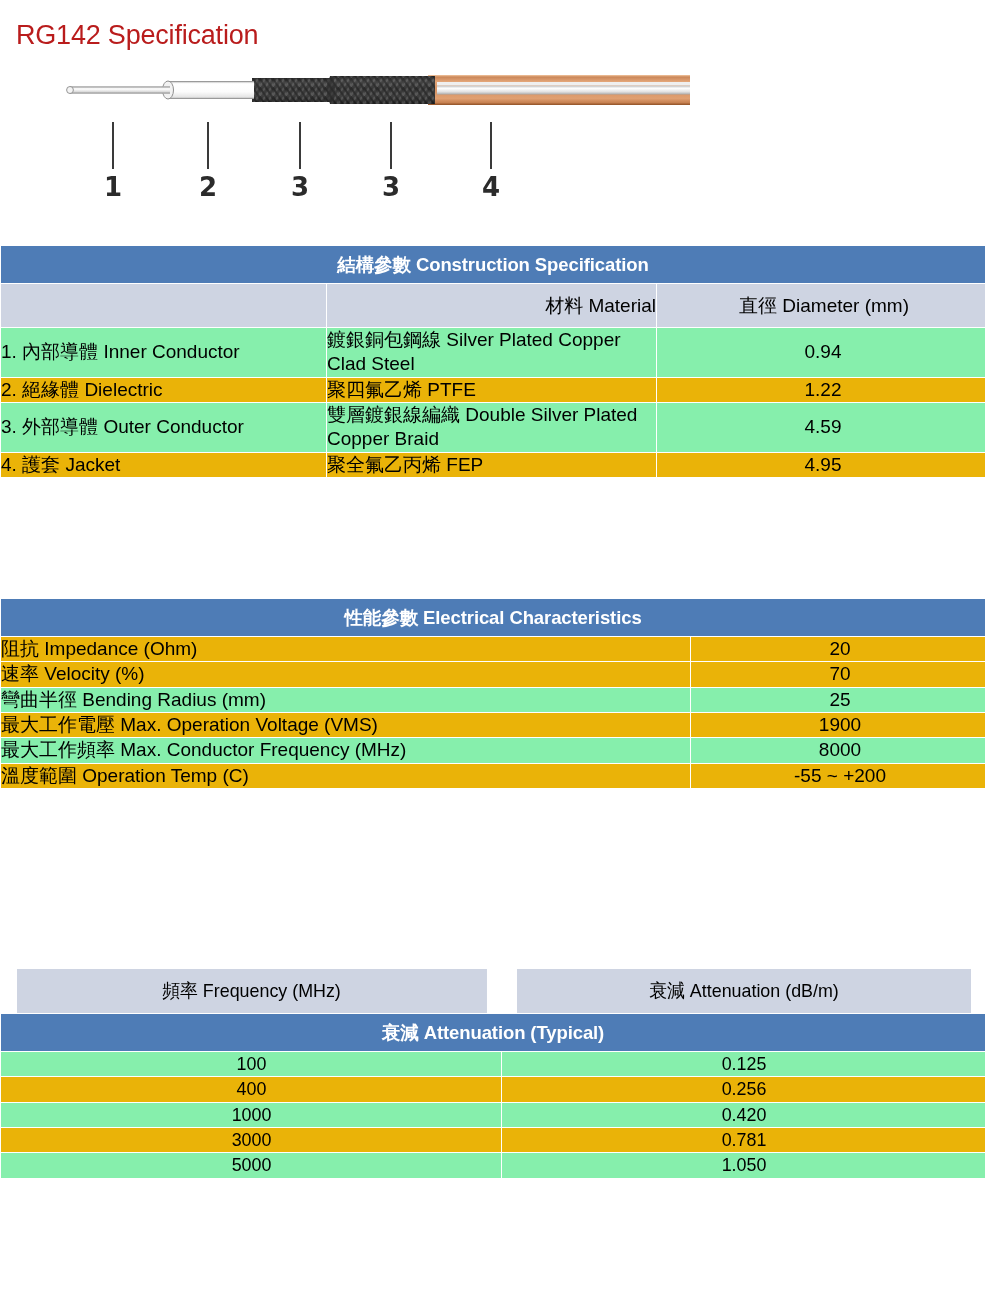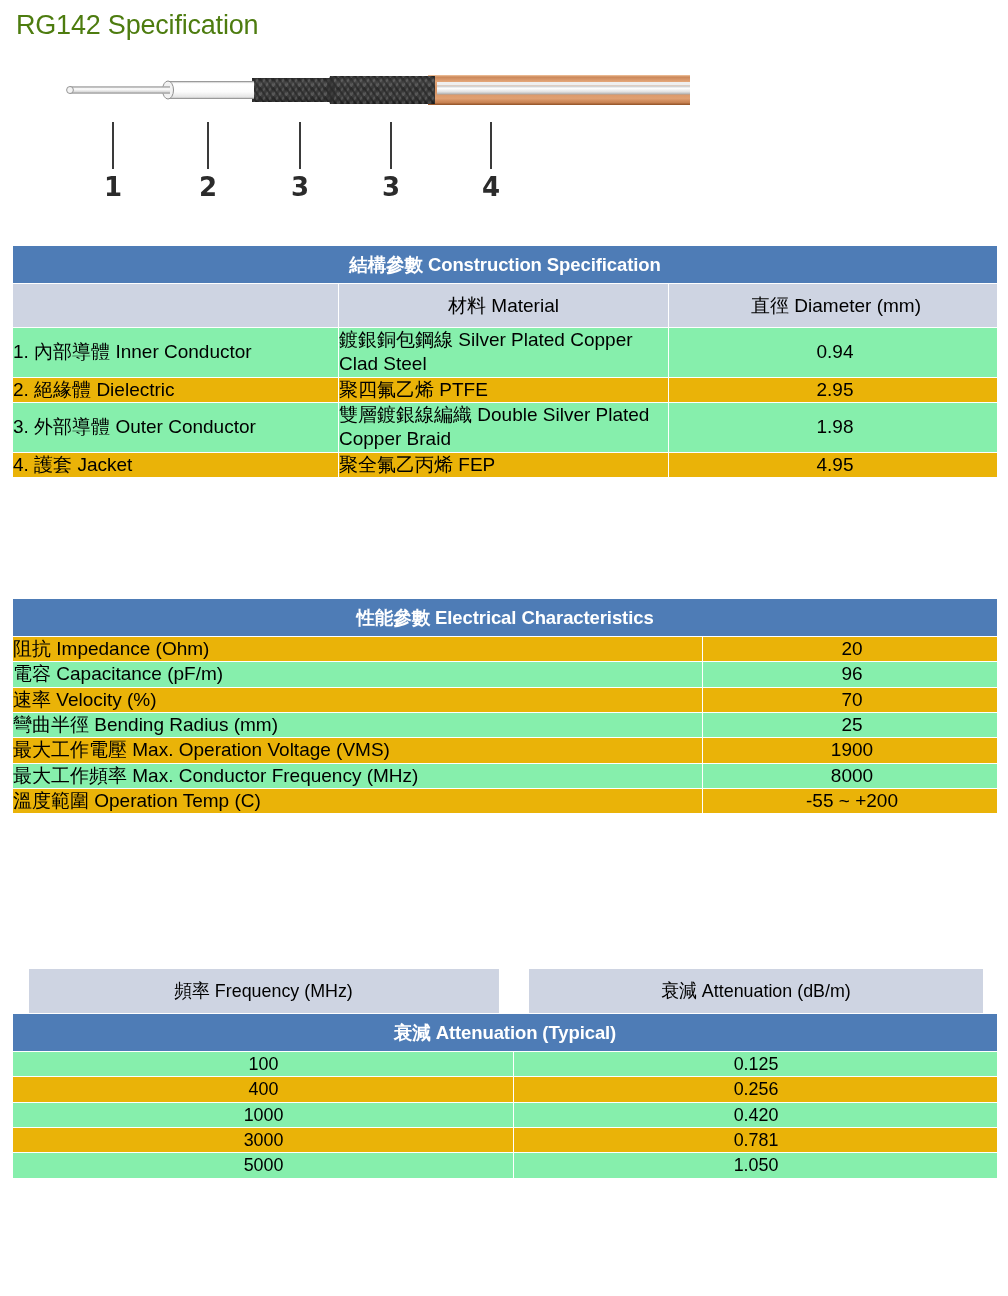--- a/index.html
+++ b/index.html
@@ -13,25 +13,25 @@
     position: relative;
     font-family: "Liberation Sans", "DejaVu Sans", sans-serif;
     color: #000000;
     overflow: hidden;
   }
 
   
   .page-title {
     position: absolute;
     left: 16px;
-    top: 10px;
+    top: 20px;
     font-size: 27px;
     font-weight: 400;
     letter-spacing: -0.2px;
-    color: #4d7c0f;
+    color: #b91c1c;
     white-space: nowrap;
   }
 
   
   .diagram {
     position: absolute;
     left: 0;
     top: 60px;
     width: 1008px;
     height: 165px;
@@ -50,21 +50,21 @@
     font-size: 26px;
     font-weight: 700;
     color: #2b2b2b;
     transform: translateX(-50%);
     font-family: "DejaVu Sans", sans-serif;
   }
 
   
   .spec-table {
     position: absolute;
-    left: 12px;
+    left: 0;
     width: 985px;
     border-collapse: collapse;
     table-layout: fixed;
   }
   .spec-table td, .spec-table th {
     border: 1px solid #ffffff;
     padding: 0;
     vertical-align: middle;
   }
   .tbl-title {
@@ -76,21 +76,21 @@
     height: 37px;
     letter-spacing: -0.1px;
     border: 1px solid #ffffff;
   }
   .col-head {
     background: #ced4e2;
     font-size: 19px;
     font-weight: 400;
     height: 43px;
     padding-left: 12px;
-    text-align: center;
+    text-align: right;
   }
   .col-head.center { text-align: center; padding-left: 6px; }
   .row-odd  { background: #86efac; }
   .row-even { background: #eab308; }
   .cell {
     font-size: 19px;
     padding: 7px 12px;
     line-height: 1.28;
     text-align: left;
   }
@@ -208,26 +208,26 @@
       <td class="col-head center">直徑 Diameter (mm)</td>
     </tr>
     <tr class="row-odd">
       <td class="cell">1. 內部導體 Inner Conductor</td>
       <td class="cell">鍍銀銅包鋼線 Silver Plated Copper Clad Steel</td>
       <td class="cell center">0.94</td>
     </tr>
     <tr class="row-even">
       <td class="cell">2. 絕緣體 Dielectric</td>
       <td class="cell">聚四氟乙烯 PTFE</td>
-      <td class="cell center">2.95</td>
+      <td class="cell center">1.22</td>
     </tr>
     <tr class="row-odd">
       <td class="cell">3. 外部導體 Outer Conductor</td>
       <td class="cell">雙層鍍銀線編織 Double Silver Plated Copper Braid</td>
-      <td class="cell center">1.98</td>
+      <td class="cell center">4.59</td>
     </tr>
     <tr class="row-even">
       <td class="cell">4. 護套 Jacket</td>
       <td class="cell">聚全氟乙丙烯 FEP</td>
       <td class="cell center">4.95</td>
     </tr>
   </tbody>
 </table>
 
 <table class="spec-table t2" style="top:598px">
@@ -236,24 +236,20 @@
       <col style="width:295px">
     </colgroup>
   <tbody>
     <tr>
       <td class="tbl-title" colspan="2">性能參數 Electrical Characteristics</td>
     </tr>
     <tr class="row-even">
       <td class="cell">阻抗 Impedance (Ohm)</td>
       <td class="cell center">20</td>
     </tr>
-    <tr class="row-odd">
-      <td class="cell">電容 Capacitance (pF/m)</td>
-      <td class="cell center">96</td>
-    </tr>
     <tr class="row-even">
       <td class="cell">速率 Velocity (%)</td>
       <td class="cell center">70</td>
     </tr>
     <tr class="row-odd">
       <td class="cell">彎曲半徑 Bending Radius (mm)</td>
       <td class="cell center">25</td>
     </tr>
     <tr class="row-even">
       <td class="cell">最大工作電壓 Max. Operation Voltage (VMS)</td>

